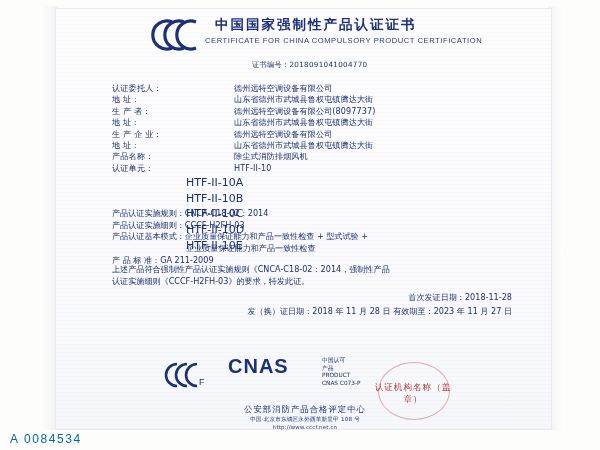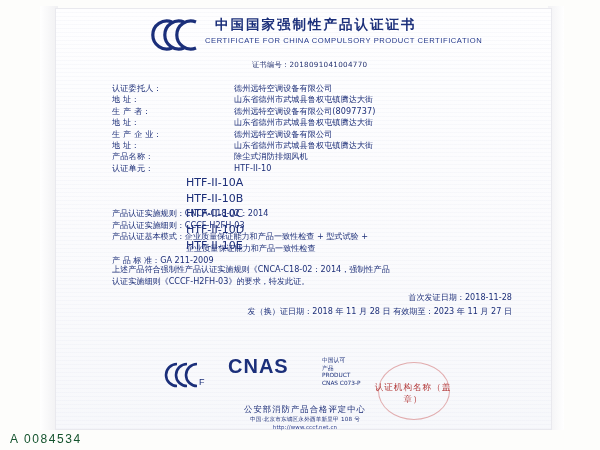--- a/index.html
+++ b/index.html
@@ -93,21 +93,21 @@
   .issuer-sub{
     position:absolute;left:80px;top:416px;width:450px;text-align:center;
     font-size:5.6px;color:#1c2e78;letter-spacing:.2px;
   }
   .issuer-url{
     position:absolute;left:80px;top:424px;width:450px;text-align:center;
     font-size:5.4px;color:#2a3c8c;letter-spacing:.2px;
   }
   .serial{
     position:absolute;left:10px;top:432px;
-    font-size:12px;color:#14532d;letter-spacing:1.6px;
+    font-size:12px;color:#0369a1;letter-spacing:1.6px;
     font-family:"Liberation Sans",sans-serif;
   }
 </style>
 </head>
 <body>
 
 <div class="page">
 
   <div class="edge-l"></div>
   <div class="edge-r"></div>

